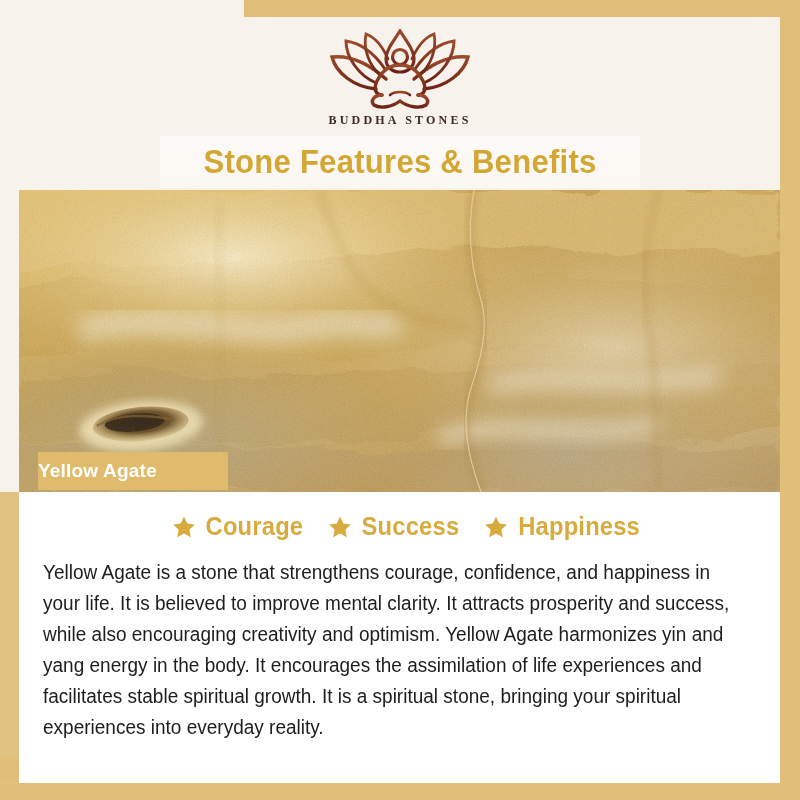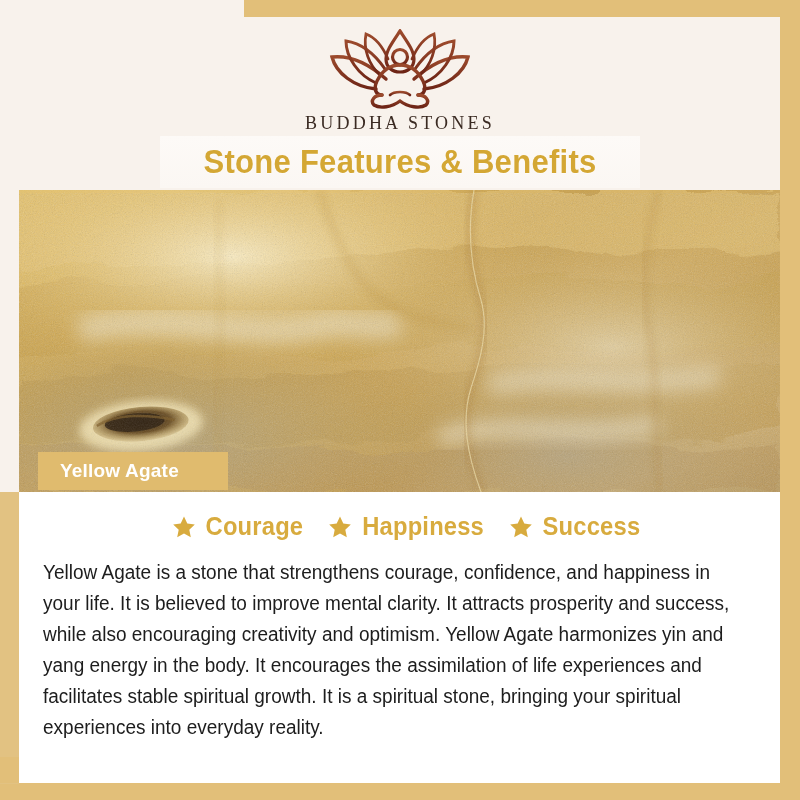--- a/index.html
+++ b/index.html
@@ -16,21 +16,21 @@
   .gold-bottom{position:absolute;left:0;bottom:0;width:800px;height:17px;background:#e2bf79;}
   .gold-left{position:absolute;left:0;top:492px;width:19px;height:292px;background:#e2c282;}
   .gold-corner-bl{position:absolute;left:0;bottom:17px;width:20px;height:26px;background:#e2bf79;}
 
   
   .header{position:absolute;left:20px;top:17px;width:760px;height:173px;background:#f8f2ec;}
   .logo-wrap{position:absolute;left:0;right:0;top:12px;display:flex;flex-direction:column;align-items:center;}
   .logo-mark{width:168px;height:80px;display:block;}
   .logo-text{
     margin-top:4px;font-family:"Liberation Serif", serif;
-    font-size:18px;letter-spacing:3.2px;color:#3a2a22;font-weight:400;
+    font-size:12px;letter-spacing:3.2px;color:#3a2a22;font-weight:700;
     white-space:nowrap;
   }
 
   
   .title-panel{
     position:absolute;left:160px;top:136px;width:480px;height:52px;
     background:linear-gradient(180deg,#fdfaf7 0%,#fbf7f3 100%);
   }
   .title-text{
     position:absolute;left:0;right:0;top:136px;height:52px;
@@ -43,21 +43,21 @@
   }
 
   
   .stone{position:absolute;left:19px;top:190px;width:761px;height:302px;overflow:hidden;background:#c79a42;}
   .stone svg{display:block;width:761px;height:302px;}
 
   .stone-label{
     position:absolute;left:38px;top:452px;width:190px;height:38px;
     background:#e0bb6e;
     display:flex;align-items:center;
-    padding-left:22px;box-sizing:border-box;
+    box-sizing:border-box;
     z-index:5;
   }
   .stone-label span{
     color:#ffffff;font-size:19px;font-weight:bold;letter-spacing:.2px;
     font-family:"Liberation Sans", sans-serif;
   }
 
   
   .content{
     position:absolute;left:19px;top:492px;width:761px;height:291px;
@@ -252,28 +252,28 @@
         <svg class="star" viewBox="0 0 24 24">
           <polygon points="12,1.6 15.3,8.6 22.8,9.5 17.3,14.7 18.8,22.2 12,18.4 5.2,22.2 6.7,14.7 1.2,9.5 8.7,8.6" fill="#d8ab3e"></polygon>
         </svg>
         <span class="blabel">Courage</span>
       </div>
 
       <div class="benefit">
         <svg class="star" viewBox="0 0 24 24">
           <polygon points="12,1.6 15.3,8.6 22.8,9.5 17.3,14.7 18.8,22.2 12,18.4 5.2,22.2 6.7,14.7 1.2,9.5 8.7,8.6" fill="#d8ab3e"></polygon>
         </svg>
-        <span class="blabel">Happiness</span>
+        <span class="blabel">Success</span>
       </div>
 
       <div class="benefit">
         <svg class="star" viewBox="0 0 24 24">
           <polygon points="12,1.6 15.3,8.6 22.8,9.5 17.3,14.7 18.8,22.2 12,18.4 5.2,22.2 6.7,14.7 1.2,9.5 8.7,8.6" fill="#d8ab3e"></polygon>
         </svg>
-        <span class="blabel">Success</span>
+        <span class="blabel">Happiness</span>
       </div>
 
     </div>
 
     <p class="body-text">Yellow Agate is a stone that strengthens courage, confidence, and happiness in your life. It is believed to improve mental clarity. It attracts prosperity and success, while also encouraging creativity and optimism. Yellow Agate harmonizes yin and yang energy in the body. It encourages the assimilation of life experiences and facilitates stable spiritual growth. It is a spiritual stone, bringing your spiritual experiences into everyday reality.</p>
   </div>
 
 </div>
 
 </body></html>

